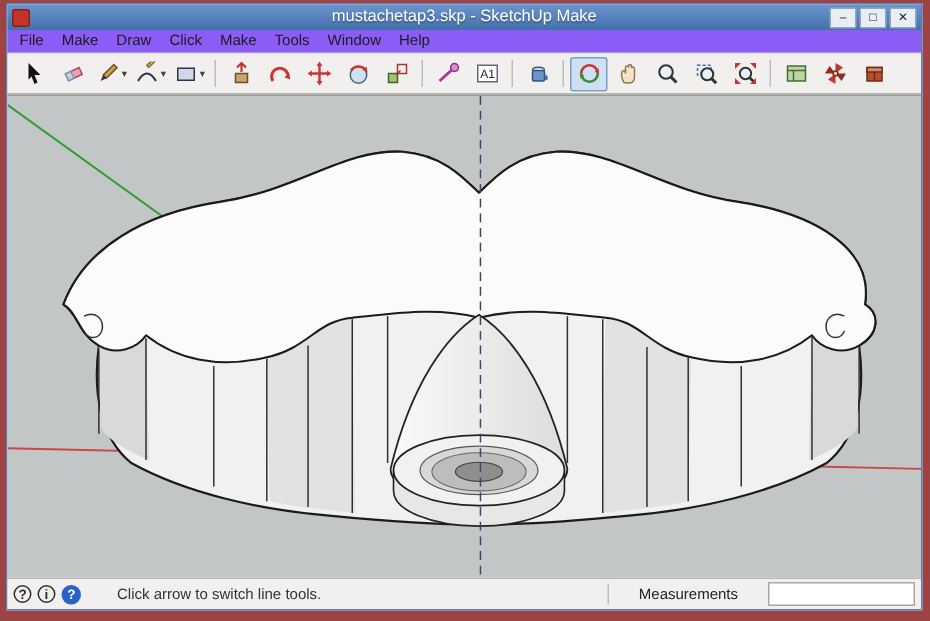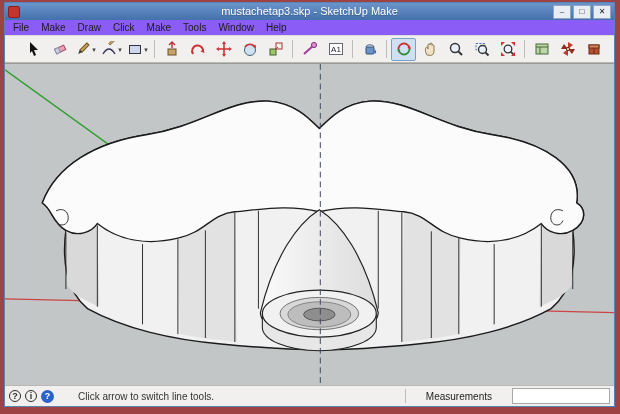--- a/index.html
+++ b/index.html
@@ -35,21 +35,21 @@
   }
   
   .menubar{
     height:15px;flex:0 0 15px;background:#8b5cf6;border-bottom:1px solid #dcdcd8;
     display:flex;align-items:center;font-size:10px;color:#1c1c1c;padding-left:2px;
   }
   .menu-item{padding:0 6px;line-height:15px;}
   
   .toolbar{
     height:26px;flex:0 0 26px;background:#f1f0ee;border-bottom:1px solid #b9b9b4;
-    display:flex;align-items:center;padding-left:16px;gap:1px;
+    display:flex;align-items:center;padding-left:5px;gap:1px;
   }
   .tb-btn{
     height:21px;min-width:21px;display:flex;align-items:center;justify-content:center;
     border:1px solid transparent;border-radius:2px;background:transparent;padding:0 1px;
   }
   .tb-btn.active{background:#cfe0f2;border-color:#7aa0c8;}
   .tb-btn svg{display:block;}
   .dd-arrow{font-size:7px;color:#444;margin-left:1px;line-height:1;}
   .tb-sep{width:1px;height:18px;background:#bdbdb8;margin:0 3px;flex:0 0 1px;}
   

